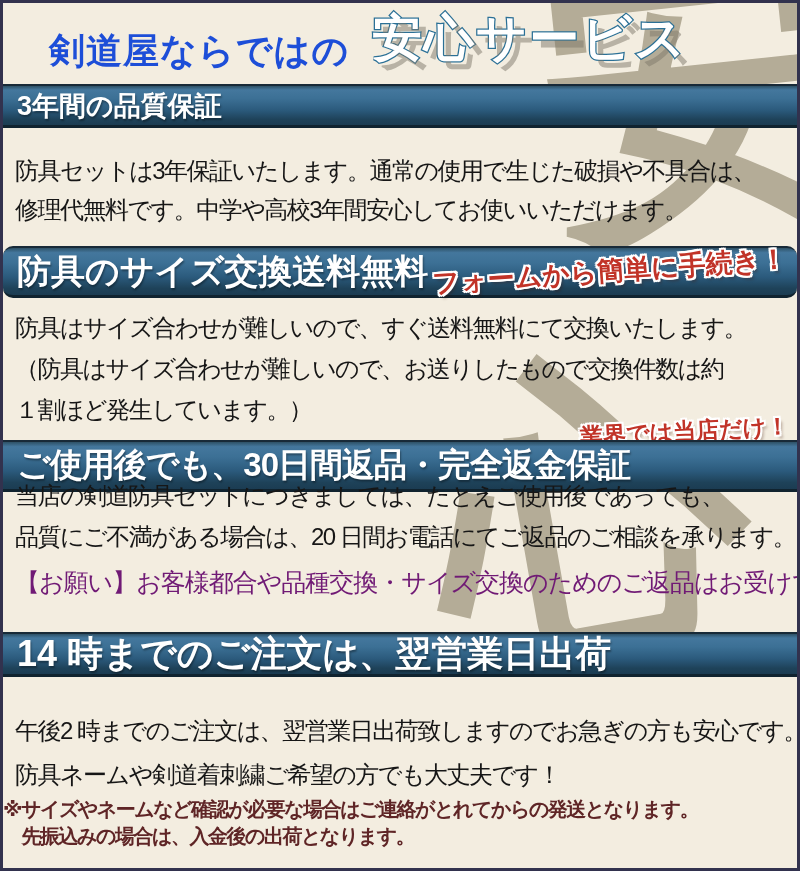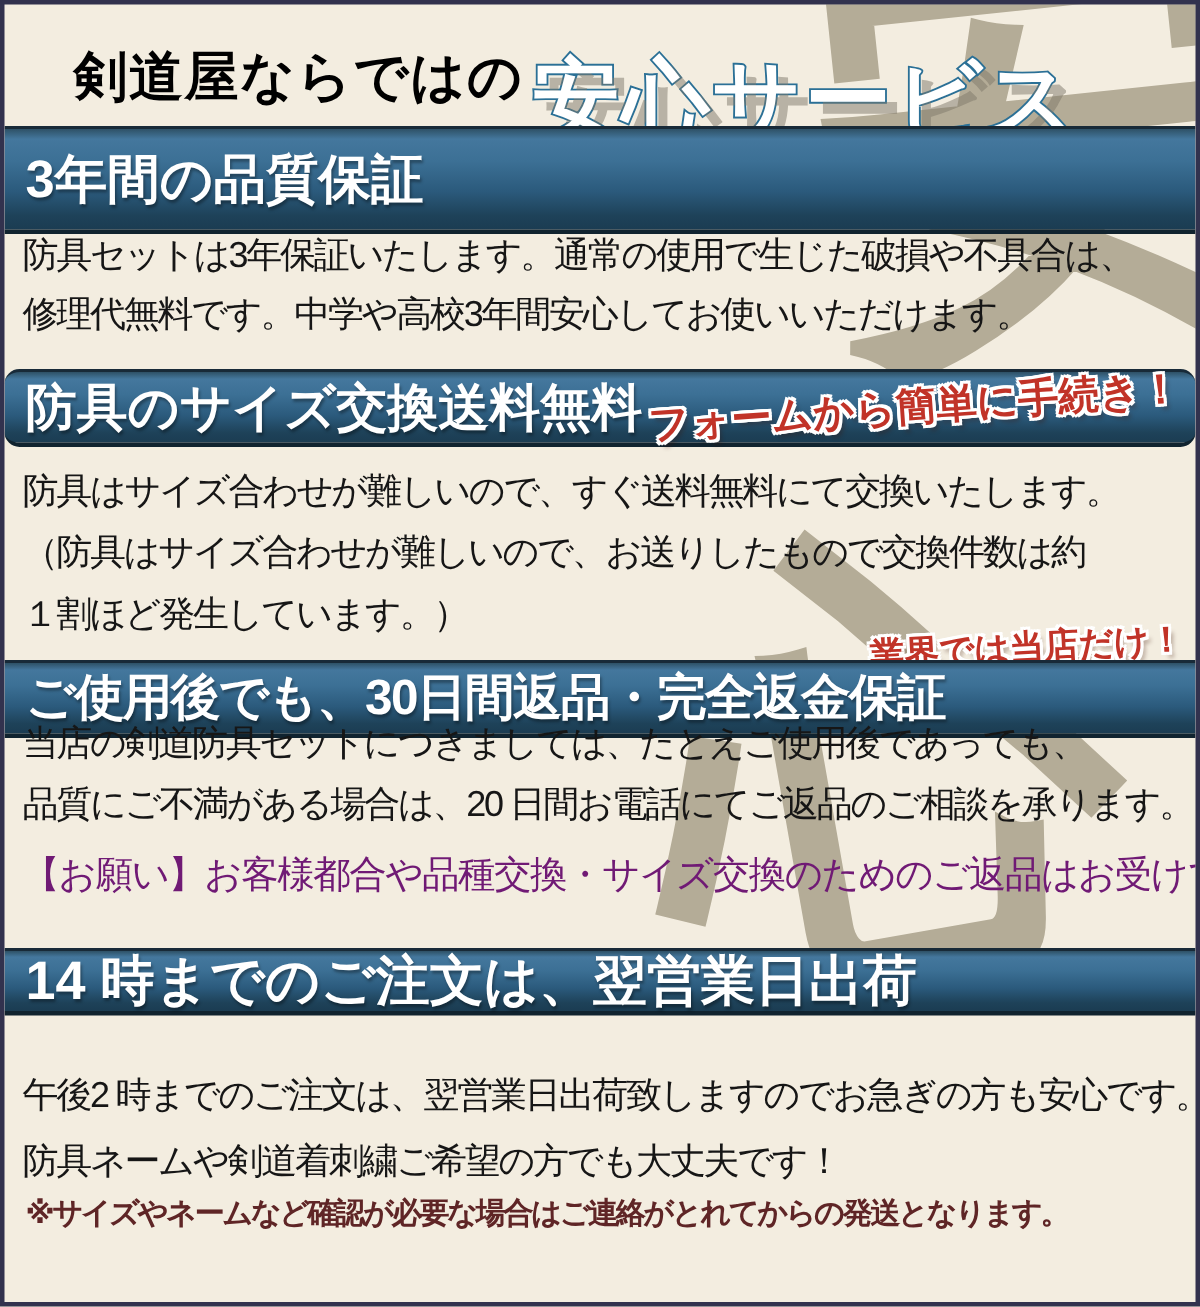--- a/index.html
+++ b/index.html
@@ -26,44 +26,43 @@
     line-height:1;
   }
   .wm-1{top:-60px;left:540px;font-size:300px;transform:rotate(-6deg);}
   .wm-2{top:350px;left:430px;font-size:310px;transform:rotate(-10deg);}
   
   .content{position:absolute;inset:0;z-index:2;}
   
   .header{position:absolute;top:0;left:0;right:0;height:82px;}
   .header-prefix{
     position:absolute;left:46px;bottom:9px;
-    font-size:36px;font-weight:bold;color:#000000;letter-spacing:1px;
+    font-size:36px;font-weight:bold;color:#1d4ed8;letter-spacing:1px;
   }
   .header-title{
-    position:absolute;left:352px;top:2px;
-    font-size:58px;font-weight:bold;letter-spacing:2px;
+    position:absolute;left:369px;top:2px;
+    font-size:50px;font-weight:bold;letter-spacing:2px;
     color:#ffffff;
     -webkit-text-stroke:2.5px #2b7096;
     paint-order:stroke fill;
     text-shadow:8px 8px 0 rgba(125,120,105,0.5);
     white-space:nowrap;
-    margin-top:23px;
   }
   
   .banner{
     position:absolute;left:0;right:0;
     display:flex;align-items:center;
     padding-left:14px;box-sizing:border-box;
     color:#ffffff;font-weight:bold;white-space:nowrap;
     background:linear-gradient(180deg,#2e5166 0%,#44779d 10%,#3c7095 32%,#2b5a7c 62%,#1e4259 86%,#1b3c52 100%);
     border-top:2px solid #182a38;
     border-bottom:3px solid #10232f;
     text-shadow:1px 2px 2px rgba(0,0,0,0.35);
   }
-  .banner-1{top:81px;height:72px;font-size:35px;}
+  .banner-1{top:81px;height:44px;font-size:27px;}
   .banner-2{top:243px;height:52px;font-size:34px;border-radius:10px;}
   .banner-3{top:437px;height:52px;font-size:33px;letter-spacing:-1px;text-align:center;}
   .banner-4{top:629px;height:45px;font-size:36px;}
   
   .red-callout{
     position:absolute;
     color:#c13328;font-weight:bold;white-space:nowrap;
     text-shadow:
       -2px -2px 0 #fff, 2px -2px 0 #fff,
       -2px  2px 0 #fff, 2px  2px 0 #fff,
@@ -84,21 +83,21 @@
   .body-2{top:300px;padding-top:4px;}
   .body-2 .body-line{line-height:41px;}
   .body-3{top:472px;}
   .body-3 .body-line{line-height:41px;}
   .body-4{top:700px;padding-top:6px;}
   .body-4 .body-line{line-height:44px;}
   .small-note{
     margin-top:9px;
     font-size:25px;letter-spacing:-1px;color:#701a75;white-space:nowrap;
   }
-  .warning-block{position:absolute;top:793px;left:0;right:0;padding-left:14px;box-sizing:border-box;}
+  .warning-block{position:absolute;top:793px;left:0;right:0;box-sizing:border-box;}
   .warning-line{
     font-size:20px;letter-spacing:-1.5px;line-height:27px;
     color:#5f2526;font-weight:bold;white-space:nowrap;
   }
 </style>
 </head>
 <body>
 
 <div class="canvas">
 
@@ -144,16 +143,17 @@
 
     <div class="banner banner-4">
       <span>14 時までのご注文は、翌営業日出荷</span>
     </div>
     <div class="body-block body-4">
       <div class="body-line">午後2 時までのご注文は、翌営業日出荷致しますのでお急ぎの方も安心です。</div>
       <div class="body-line">防具ネームや剣道着刺繍ご希望の方でも大丈夫です！</div>
     </div>
     <div class="warning-block">
       <div class="warning-line">※サイズやネームなど確認が必要な場合はご連絡がとれてからの発送となります。</div>
+      <div class="warning-line">　先振込みの場合は、入金後の出荷となります。</div>
     </div>
 
   </div>
 </div>
 
 </body></html>

